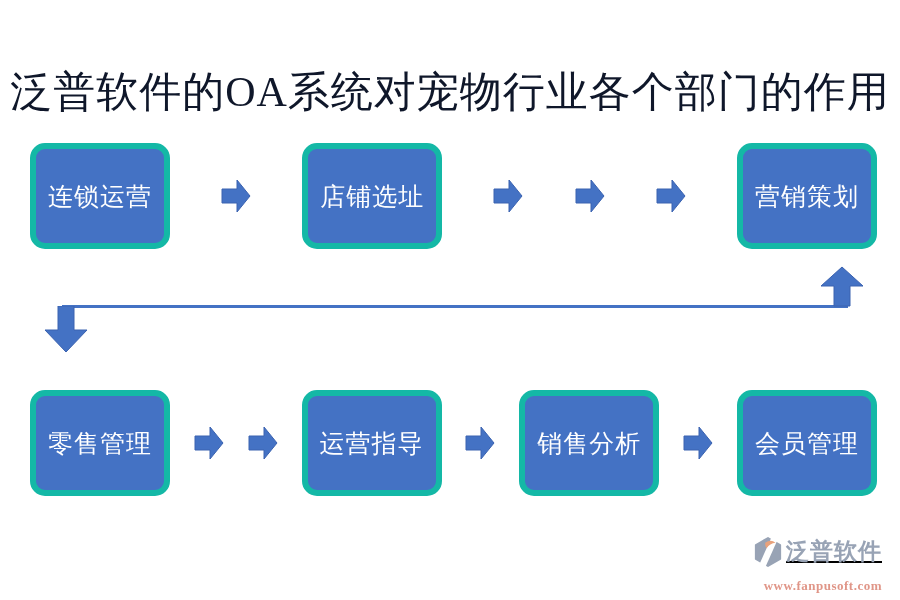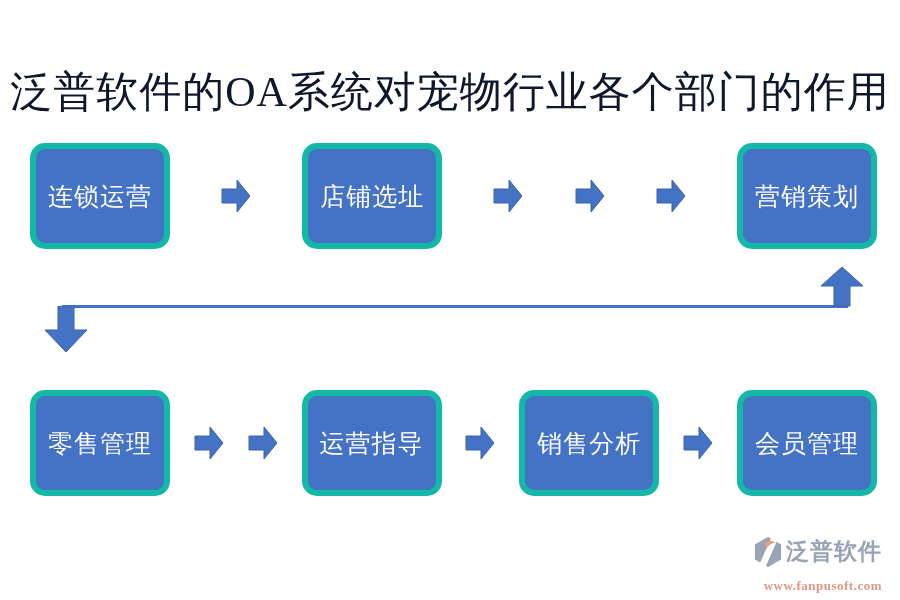--- a/index.html
+++ b/index.html
@@ -29,21 +29,21 @@
   .connector-line{
     position:absolute;left:62px;top:305px;width:786px;height:3px;background:#4472C4;
   }
   .conn-arrow{position:absolute;display:block;}
   .conn-arrow.down{left:44px;top:306px;width:44px;height:47px;}
   .conn-arrow.up{left:820px;top:266px;width:44px;height:41px;}
   .logo{
     position:absolute;right:18px;bottom:6px;width:150px;
     display:flex;flex-direction:column;align-items:flex-end;
   }
-  .logo-top{display:flex;align-items:center;gap:3px;}
+  .logo-top{display:flex;align-items:center;gap:3px;text-decoration:underline;}
   .logo-icon{width:30px;height:30px;display:block;}
   .logo-brand{
     font-family:"Liberation Sans","DejaVu Sans",sans-serif;
     font-size:23px;font-weight:700;color:#98A3B5;letter-spacing:1px;white-space:nowrap;
   }
   .logo-url{
     font-size:13px;font-weight:700;color:#E09688;letter-spacing:0.5px;
     margin-top:11px;white-space:nowrap;
   }
 </style>

